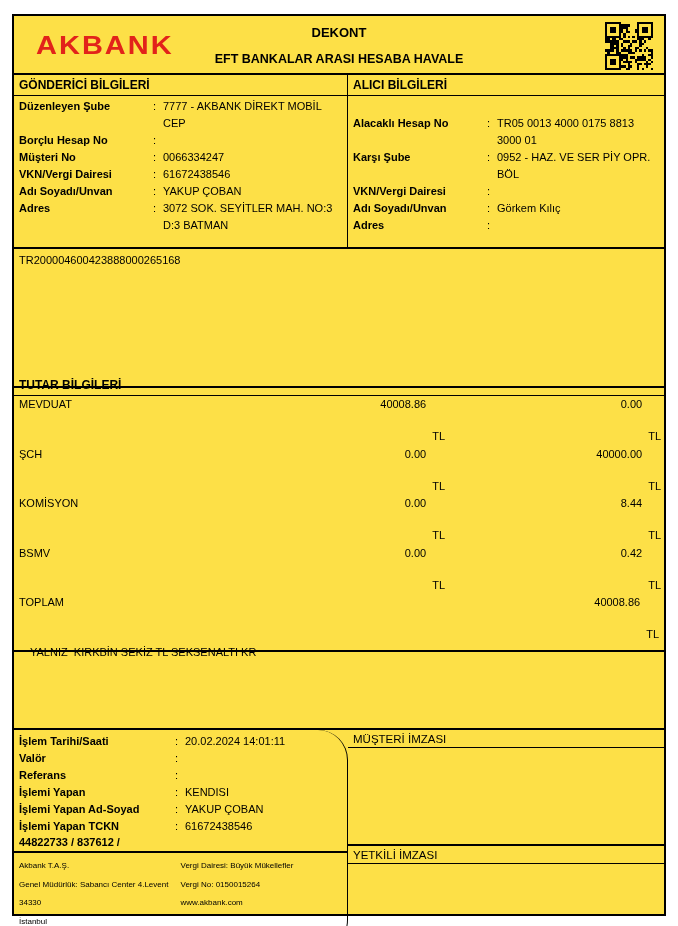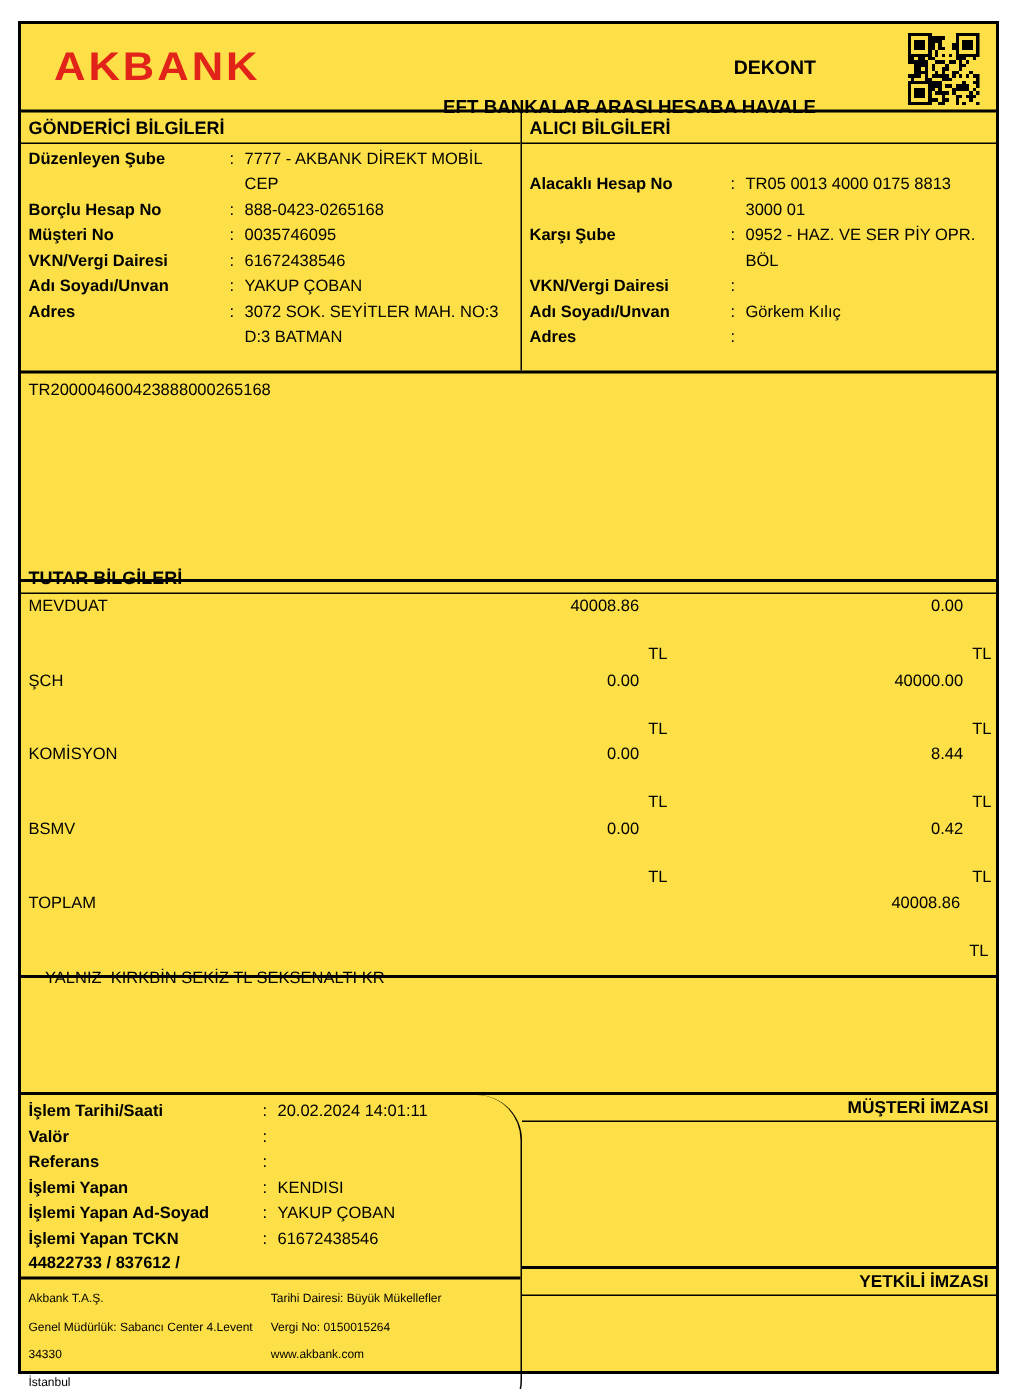--- a/index.html
+++ b/index.html
@@ -13,21 +13,21 @@
     position:absolute; left:12px; top:14px; width:654px; height:902px;
     border:2px solid #000; display:flex; flex-direction:column; background:#fde047;
   }
   
   .hdr { height:59px; border-bottom:2px solid #000; position:relative; flex:none; }
   .logo {
     position:absolute; left:22px; top:15px;
     font-size:29px; font-weight:bold; letter-spacing:2px; line-height:1;
     transform:scaleY(0.92);
   }
-  .hdr-center { position:absolute; left:120px; right:120px; top:12px; text-align:right; }
+  .hdr-center { position:absolute; left:120px; right:120px; top:0; text-align:center; }
   .hdr-title { font-size:13px; font-weight:bold; margin-top:9px; }
   .hdr-sub   { font-size:12.5px; font-weight:bold; margin-top:12px; }
   .qr { position:absolute; right:7px; top:3px; width:56px; height:53px; display:flex; align-items:center; justify-content:center; }
   .qr svg { width:48px; height:48px; }
   
   .sec-title {
     font-size:12px; font-weight:bold; padding:3px 5px 3px;
     border-bottom:1px solid #000;
   }
   .frow { display:flex; font-size:11px; line-height:17px; padding:0 5px; }
@@ -62,21 +62,21 @@
   .bottom { flex:1; display:flex; }
   .bot-left { width:334px; border-right:1px solid #000; display:flex; flex-direction:column;border-radius:30px; }
   .bot-left .flabel { width:156px; }
   .txn { padding-top:3px; }
   .acct-line { font-size:11px; font-weight:bold; padding:1px 5px 3px; }
   .bank-foot { border-top:2px solid #000; flex:1; display:flex; font-size:8px; padding:4px 5px 0; }
   .bf-col { width:50%; }
   .bf-col div { line-height:18.5px; }
   .sig-box-top { height:116px; border-bottom:2px solid #000; }
   .sig-box-bot { flex:1; }
-  .sig-label { font-size:11.5px; font-weight:bold; padding:3px 5px 2px; border-bottom:1px solid #000;text-align:right; }
+  .sig-label { font-size:11.5px; font-weight:normal; padding:3px 5px 2px; border-bottom:1px solid #000; }
 </style>
 </head>
 <body>
 
 <div class="doc">
 
   <div class="hdr">
     <div class="logo" style="color:#e2231a;">AKBANK</div>
     <div class="hdr-center">
       <div class="hdr-title">DEKONT</div>
@@ -327,26 +327,25 @@
       <div class="sec-title">GÖNDERİCİ BİLGİLERİ</div>
       <div class="fields">
         <div class="frow">
           <span class="flabel">Düzenleyen Şube</span>
           <span class="colon">:</span>
           <span class="fval">7777 - AKBANK DİREKT MOBİL CEP</span>
         </div>
         <div class="frow">
           <span class="flabel">Borçlu Hesap No</span>
           <span class="colon">:</span>
-          <span class="fval">888-0423-0265168</span>
         </div>
         <div class="frow">
           <span class="flabel">Müşteri No</span>
           <span class="colon">:</span>
-          <span class="fval">0035746095</span>
+          <span class="fval">0066334247</span>
         </div>
         <div class="frow">
           <span class="flabel">VKN/Vergi Dairesi</span>
           <span class="colon">:</span>
           <span class="fval">61672438546</span>
         </div>
         <div class="frow">
           <span class="flabel">Adı Soyadı/Unvan</span>
           <span class="colon">:</span>
           <span class="fval">YAKUP ÇOBAN</span>
@@ -489,21 +488,21 @@
       </div>
       <div class="acct-line">44822733 / 837612 /</div>
       <div class="bank-foot">
         <div class="bf-col">
           <div>Akbank T.A.Ş.</div>
           <div>Genel Müdürlük: Sabancı Center 4.Levent 34330</div>
           <div>İstanbul</div>
           <div>Mersis No: 0015001526400497</div>
         </div>
         <div class="bf-col">
-          <div>Tarihi Dairesi: Büyük Mükellefler</div>
+          <div>Vergi Dairesi: Büyük Mükellefler</div>
           <div>Vergi No: 0150015264</div>
           <div>www.akbank.com</div>
         </div>
       </div>
     </div>
     <div class="col-r">
       <div class="sig-box-top">
         <div class="sig-label">MÜŞTERİ İMZASI</div>
       </div>
       <div class="sig-box-bot">

